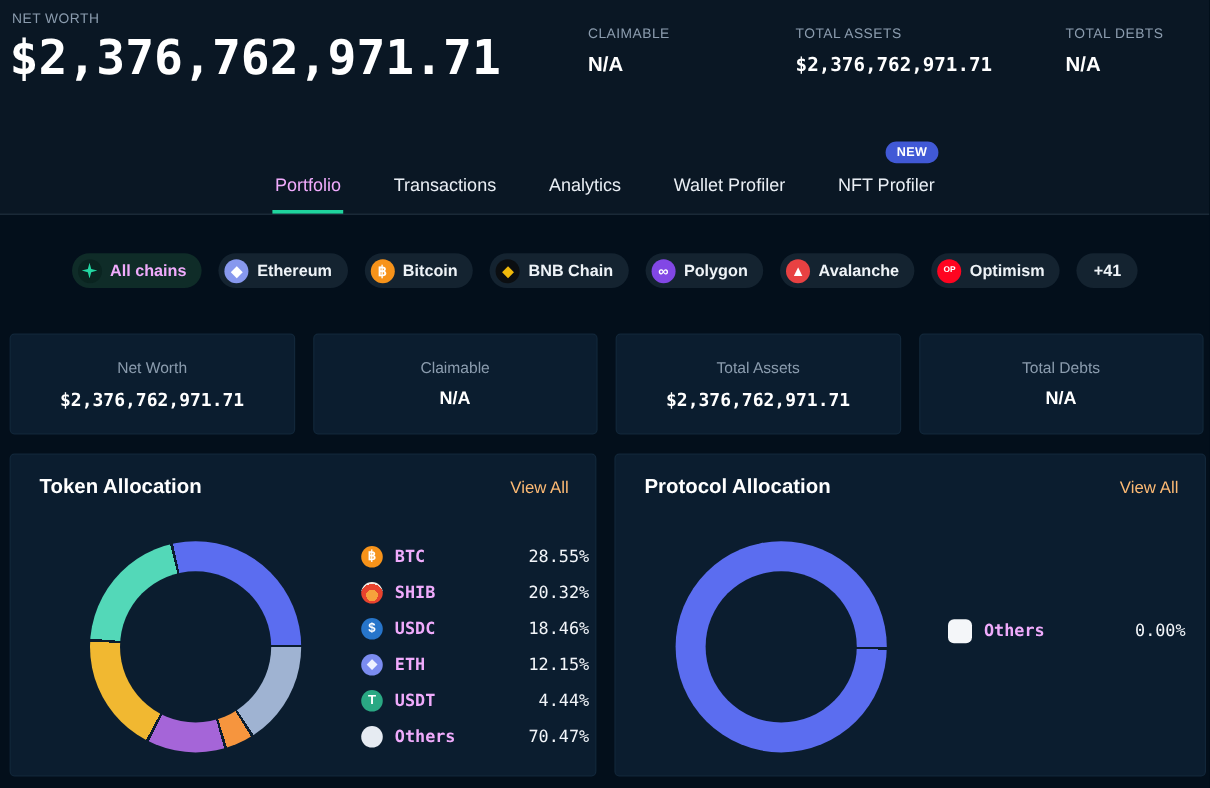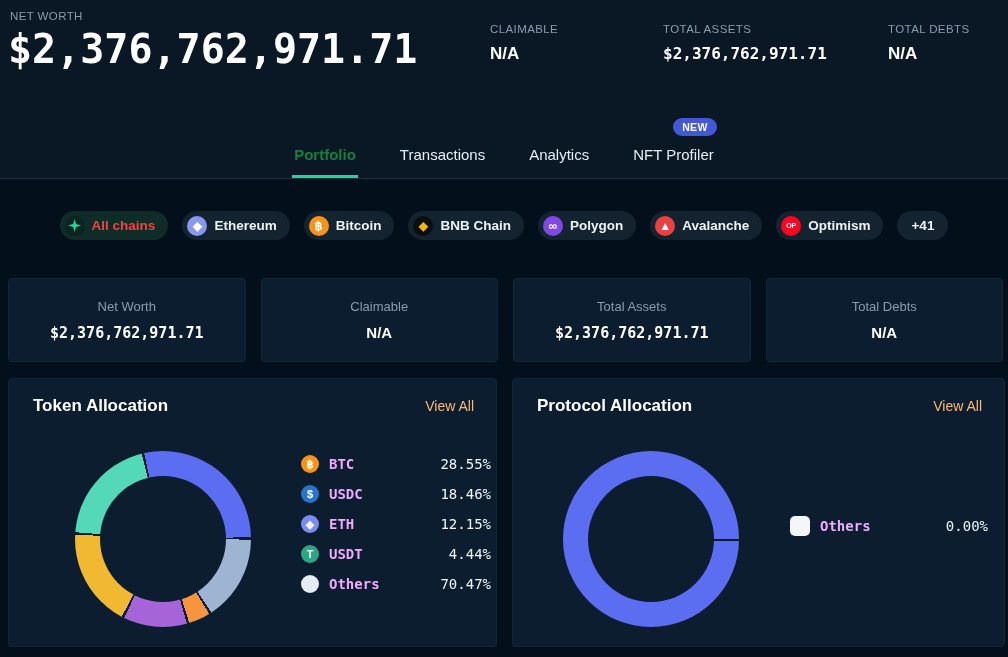--- a/index.html
+++ b/index.html
@@ -17,32 +17,32 @@
   .hstat .hs-label{font-size:11.5px;letter-spacing:.4px;color:#8b9cae;}
   .hstat .hs-value{margin-top:9px;font-size:17px;font-weight:700;color:#ffffff;}
   .hstat .hs-value.mono{font-size:16px;}
   .hstat.s0{left:490px;} .hstat.s1{left:663px;} .hstat.s2{left:888px;}
 
   
   .tabs{position:absolute;left:0;right:0;bottom:0;display:flex;justify-content:center;
         gap:40px;align-items:flex-end;}
   .tab{position:relative;padding:6px 2px 12px;font-size:15px;color:#e9eef4;cursor:pointer;
        border-bottom:3px solid transparent;}
-  .tab.active{color:#15803d;font-weight:700;border-bottom-color:#20d49e;}
+  .tab.active{color:#f0abfc;font-weight:400;border-bottom-color:#20d49e;}
   .tab-badge{position:absolute;top:-22px;left:42px;background:#4159d6;color:#fff;
              font-size:10.5px;font-weight:700;padding:3px 9px;border-radius:10px;letter-spacing:.3px;}
 
   
   .chips-row{position:absolute;left:0;right:0;top:211px;display:flex;justify-content:center;gap:14px;}
   .chip{height:29px;border-radius:15px;background:#142330;display:flex;align-items:center;
         padding:0 13px 0 5px;cursor:pointer;}
   .chip.noicon{padding:0 14px;}
   .chip .chip-label{font-size:13.5px;font-weight:600;color:#eef3f7;white-space:nowrap;}
   .chip.active{background:#0f2c28;}
-  .chip.active .chip-label{color:#ef4444;}
+  .chip.active .chip-label{color:#f0abfc;}
   .cicon{width:20px;height:20px;border-radius:50%;margin-right:7px;display:flex;
          align-items:center;justify-content:center;font-size:12px;font-weight:700;line-height:1;}
   .cicon.txt2{font-size:7px;letter-spacing:0;}
   .star-wrap{width:20px;height:20px;border-radius:50%;margin-right:7px;background:#0a2420;
              display:flex;align-items:center;justify-content:center;}
   .star{width:13px;height:13px;background:#23d6a1;
         clip-path:polygon(50% 0,61% 39%,100% 50%,61% 61%,50% 100%,39% 61%,0 50%,39% 39%);}
 
   
   .cards-row{position:absolute;left:8px;top:278px;width:995px;height:84px;display:grid;
@@ -99,20 +99,21 @@
     </div>
     <div class="hstat s2">
       <div class="hs-label">TOTAL DEBTS</div>
       <div class="hs-value">N/A</div>
     </div>
 
     <div class="tabs">
       <div class="tab active">Portfolio</div>
       <div class="tab">Transactions</div>
       <div class="tab">Analytics</div>
+      <div class="tab">Wallet Profiler</div>
       <div class="tab">
         <span>NFT Profiler</span>
         <span class="tab-badge">NEW</span>
       </div>
     </div>
   </div>
 
   <div class="chips-row">
     <div class="chip active">
       <span class="star-wrap">
@@ -174,20 +175,25 @@
       <div class="view-all">View All</div>
     </div>
     <div class="donut" style="background: conic-gradient(from 346deg, rgb(11, 29, 47) 0deg, rgb(11, 29, 47) 1.6deg, rgb(91, 109, 240) 1.6deg, rgb(91, 109, 240) 102.78deg, rgb(11, 29, 47) 102.78deg, rgb(11, 29, 47) 104.38deg, rgb(159, 179, 210) 104.38deg, rgb(159, 179, 210) 160.668deg, rgb(11, 29, 47) 160.668deg, rgb(11, 29, 47) 162.268deg, rgb(246, 149, 62) 162.268deg, rgb(246, 149, 62) 176.652deg, rgb(11, 29, 47) 176.652deg, rgb(11, 29, 47) 178.252deg, rgb(165, 101, 216) 178.252deg, rgb(165, 101, 216) 220.392deg, rgb(11, 29, 47) 220.392deg, rgb(11, 29, 47) 221.992deg, rgb(241, 184, 49) 221.992deg, rgb(241, 184, 49) 286.848deg, rgb(11, 29, 47) 286.848deg, rgb(11, 29, 47) 288.448deg, rgb(83, 216, 184) 288.448deg, rgb(83, 216, 184) 360deg);"></div>
     <div class="legend">
       <div class="lrow">
         <span class="licon" style="background: rgb(247, 147, 26); color: rgb(255, 255, 255);">฿</span>
         <span class="lsym">BTC</span>
         <span class="lval">28.55%</span>
       </div>
       <div class="lrow">
+        <span class="licon" style="background: radial-gradient(circle at 50% 62%, rgb(246, 161, 60) 0px, rgb(246, 161, 60) 34%, rgb(232, 67, 46) 34%, rgb(232, 67, 46) 66%, rgb(242, 236, 229) 66%); color: rgb(255, 255, 255);"></span>
+        <span class="lsym">SHIB</span>
+        <span class="lval">20.32%</span>
+      </div>
+      <div class="lrow">
         <span class="licon" style="background: rgb(39, 117, 202); color: rgb(255, 255, 255);">$</span>
         <span class="lsym">USDC</span>
         <span class="lval">18.46%</span>
       </div>
       <div class="lrow">
         <span class="licon" style="background: rgb(123, 140, 240); color: rgb(238, 241, 255);">◆</span>
         <span class="lsym">ETH</span>
         <span class="lval">12.15%</span>
       </div>
       <div class="lrow">

